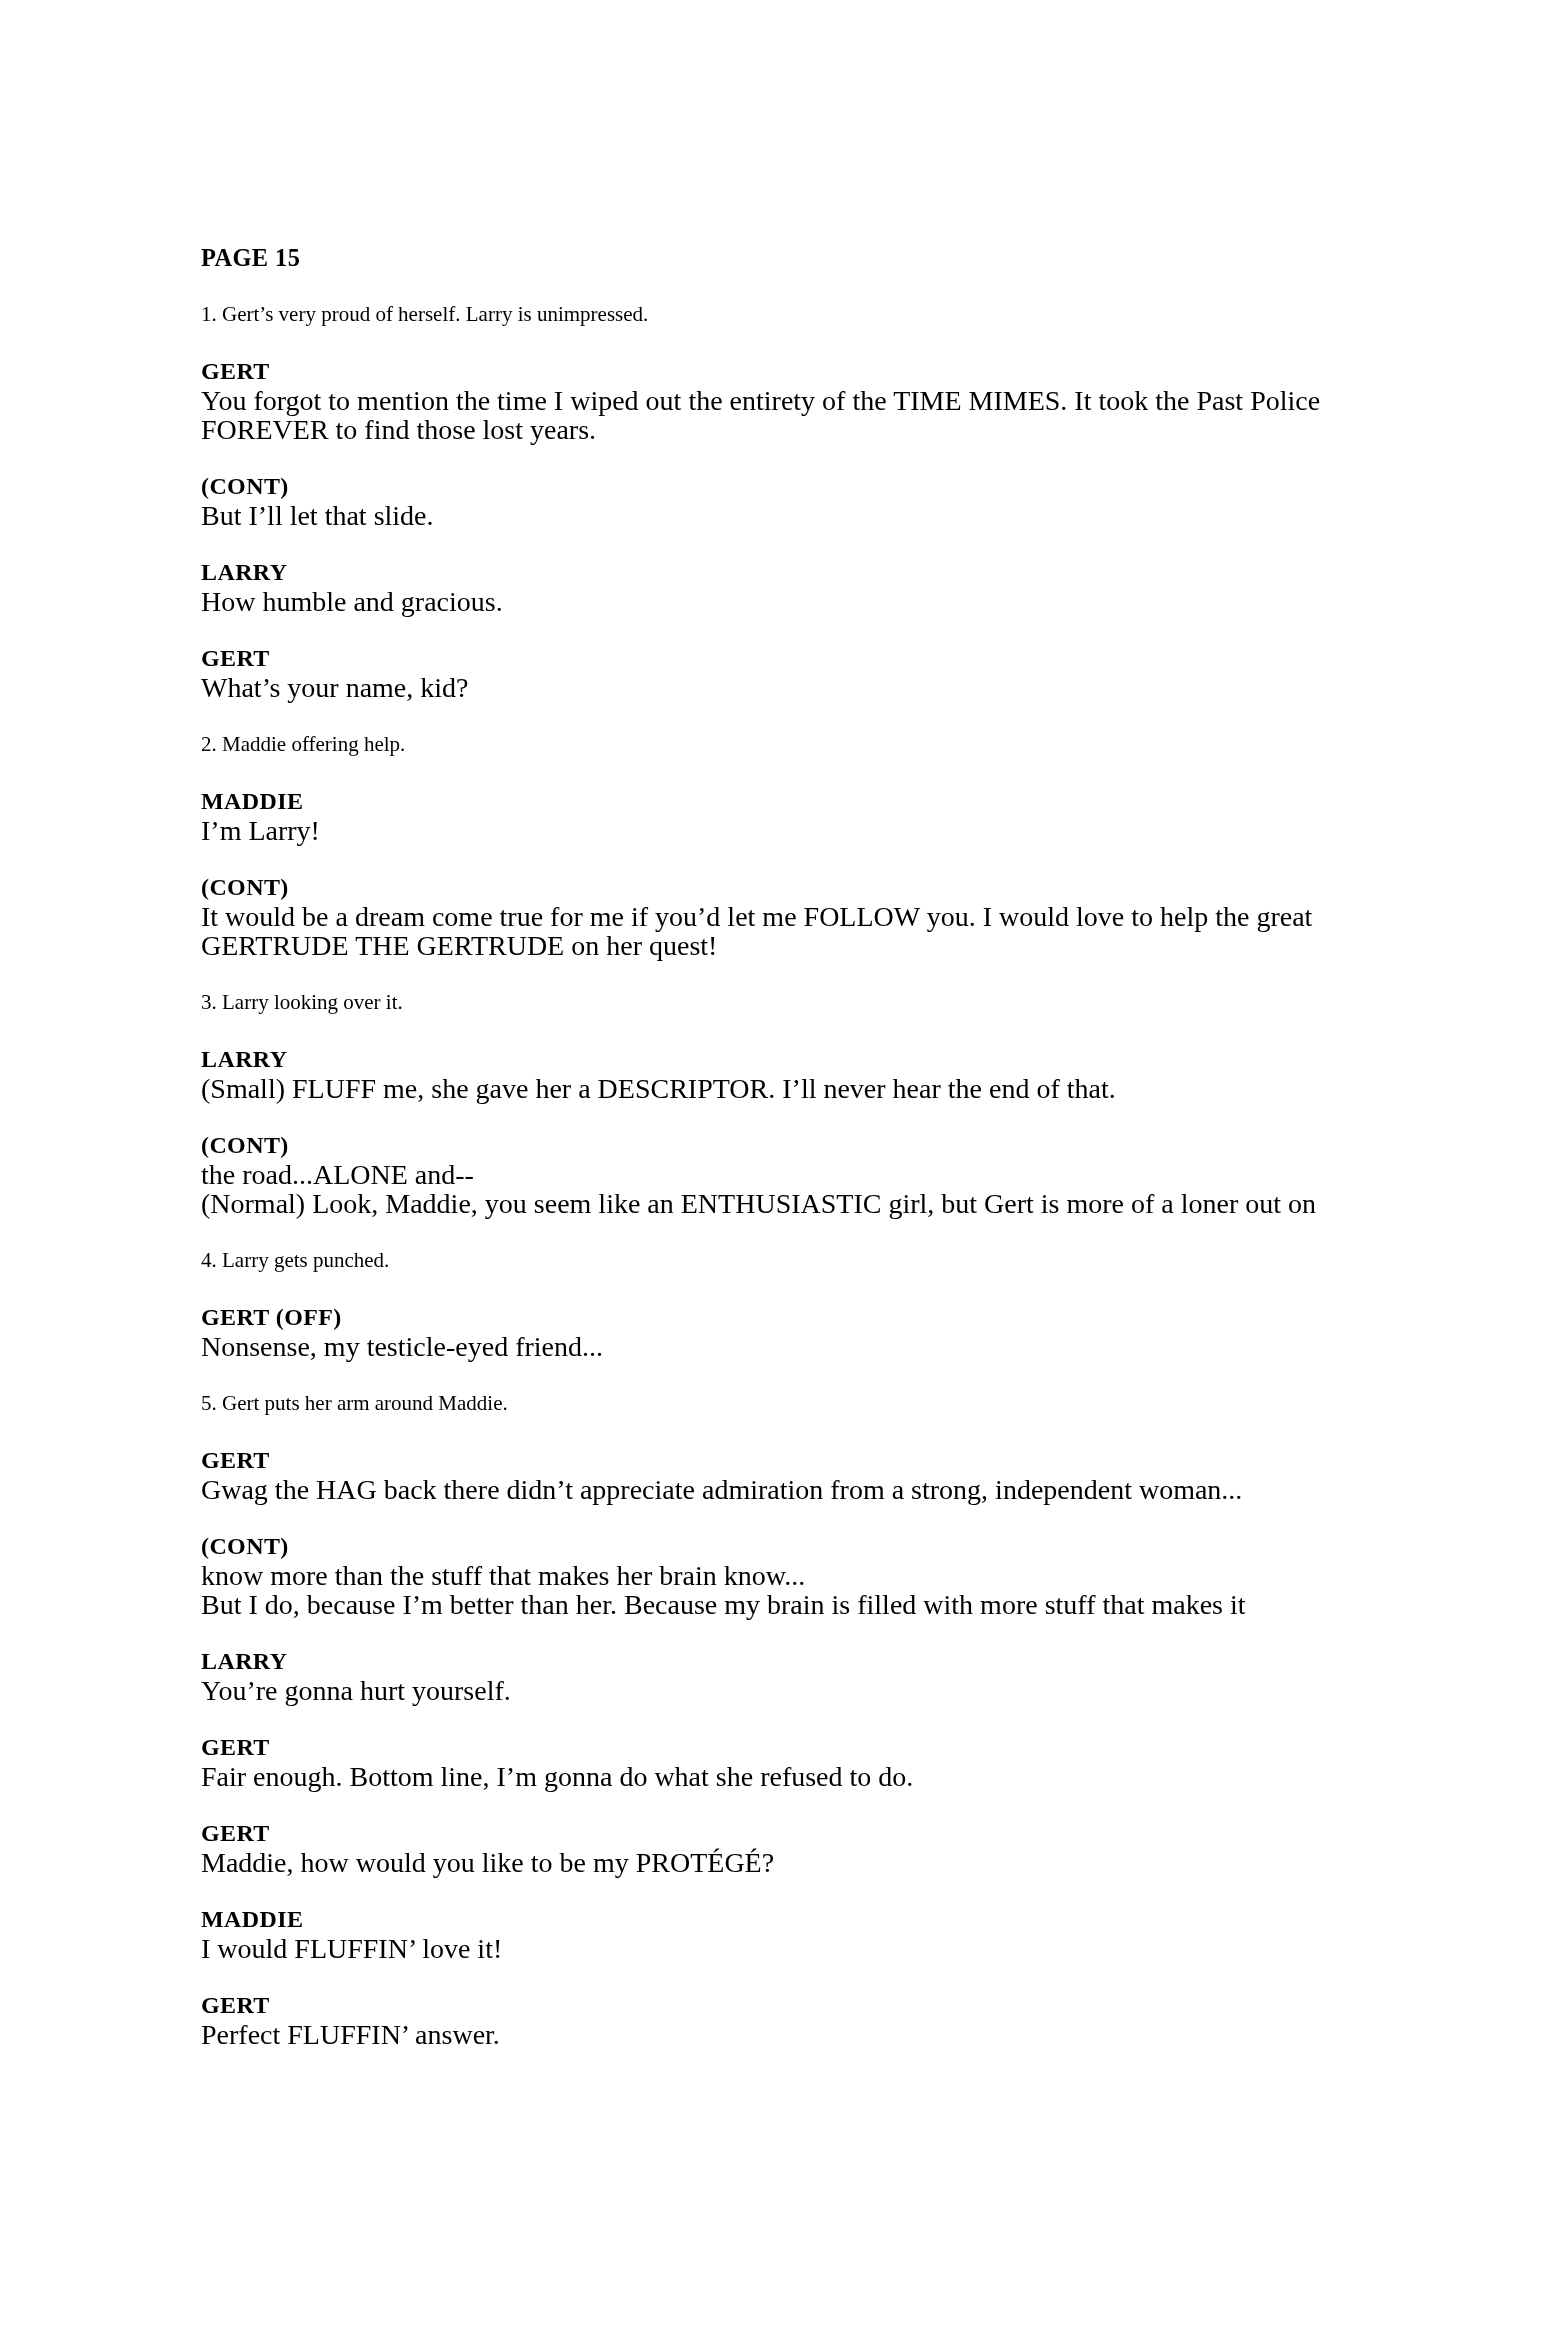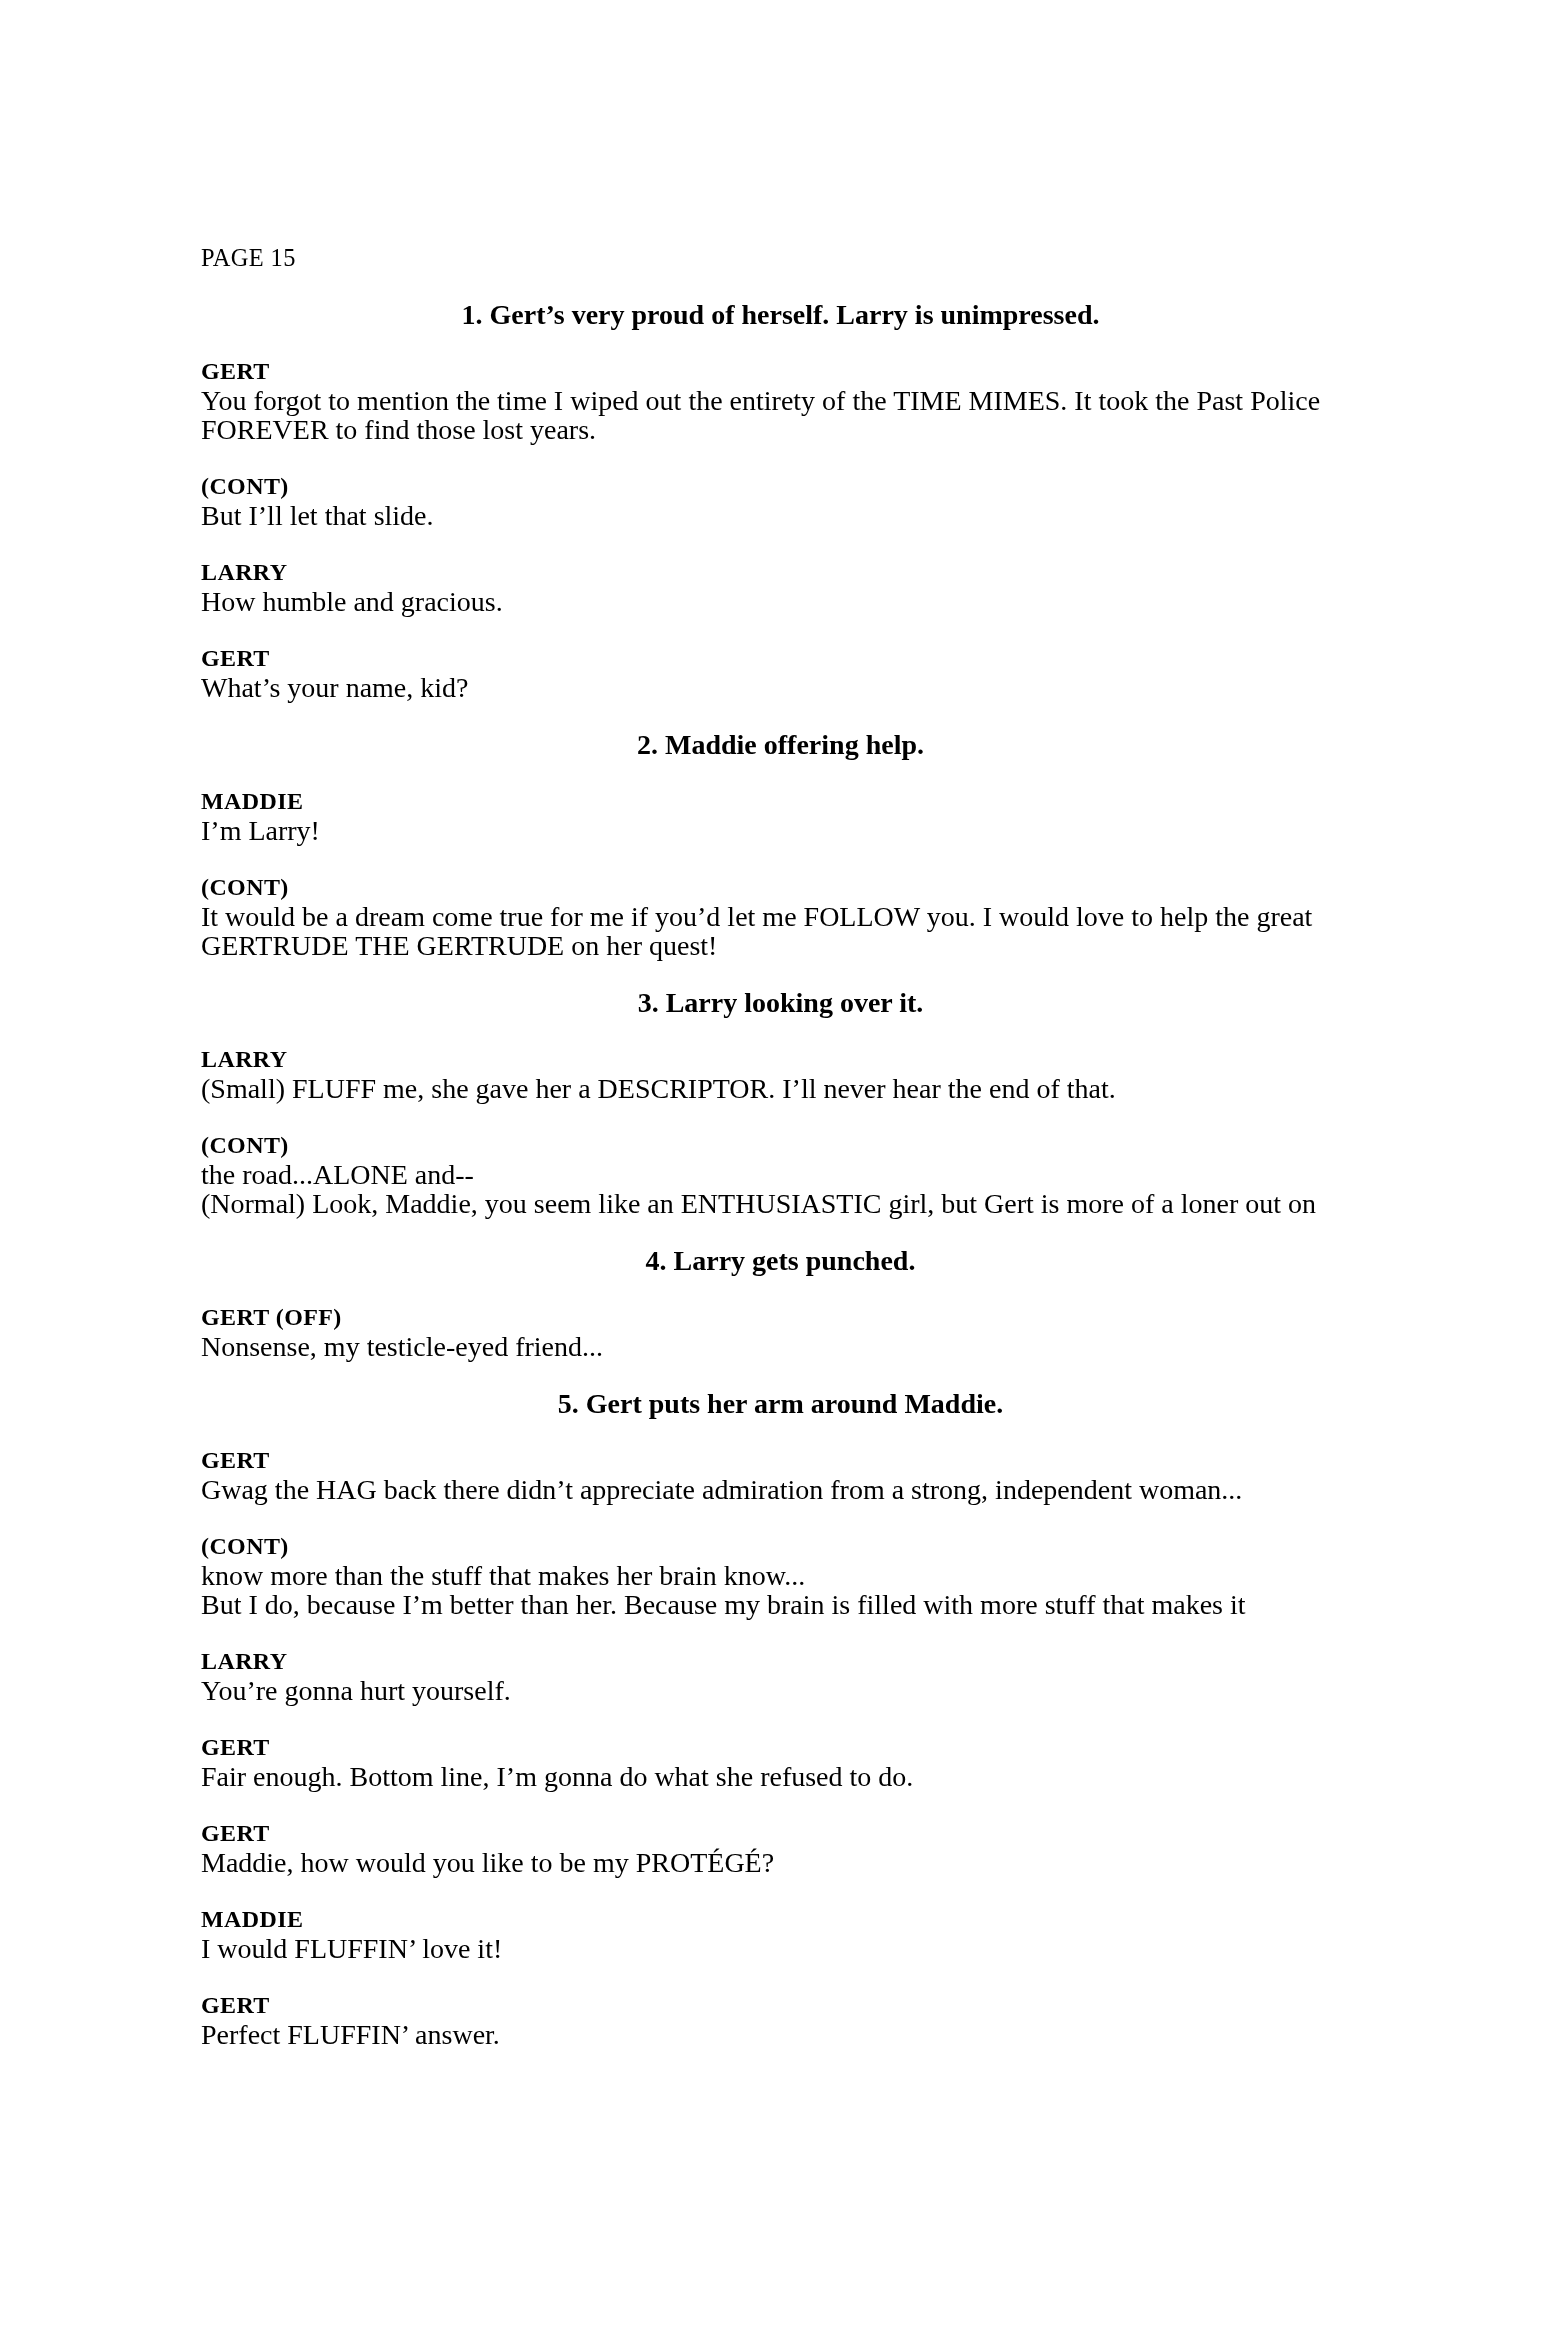--- a/index.html
+++ b/index.html
@@ -16,38 +16,37 @@
     -webkit-font-smoothing: antialiased;
   }
   .page {
     position: absolute;
     top: 243px;
     left: 201px;
     width: 1159px;
   }
   .page-header {
     font-size: 24.4px;
-    font-weight: normal;
+    font-weight: bold;
     line-height: 29px;
     margin: 0 0 28px 0;
     text-align: left;
     letter-spacing: 0.4px;
   }
   .block {
     margin: 0 0 28px 0;
   }
   .block:last-child {
     margin-bottom: 0;
   }
   .panel {
-    font-size: 28px;
+    font-size: 21px;
     line-height: 29px;
-    text-align: center;
+    text-align: left;
     margin-top: 0;
-    font-weight: bold;
   }
   .dialogue {
     text-align: left;
   }
   .speaker {
     font-size: 24px;
     font-weight: bold;
     line-height: 29px;
     letter-spacing: 0.4px;
   }

